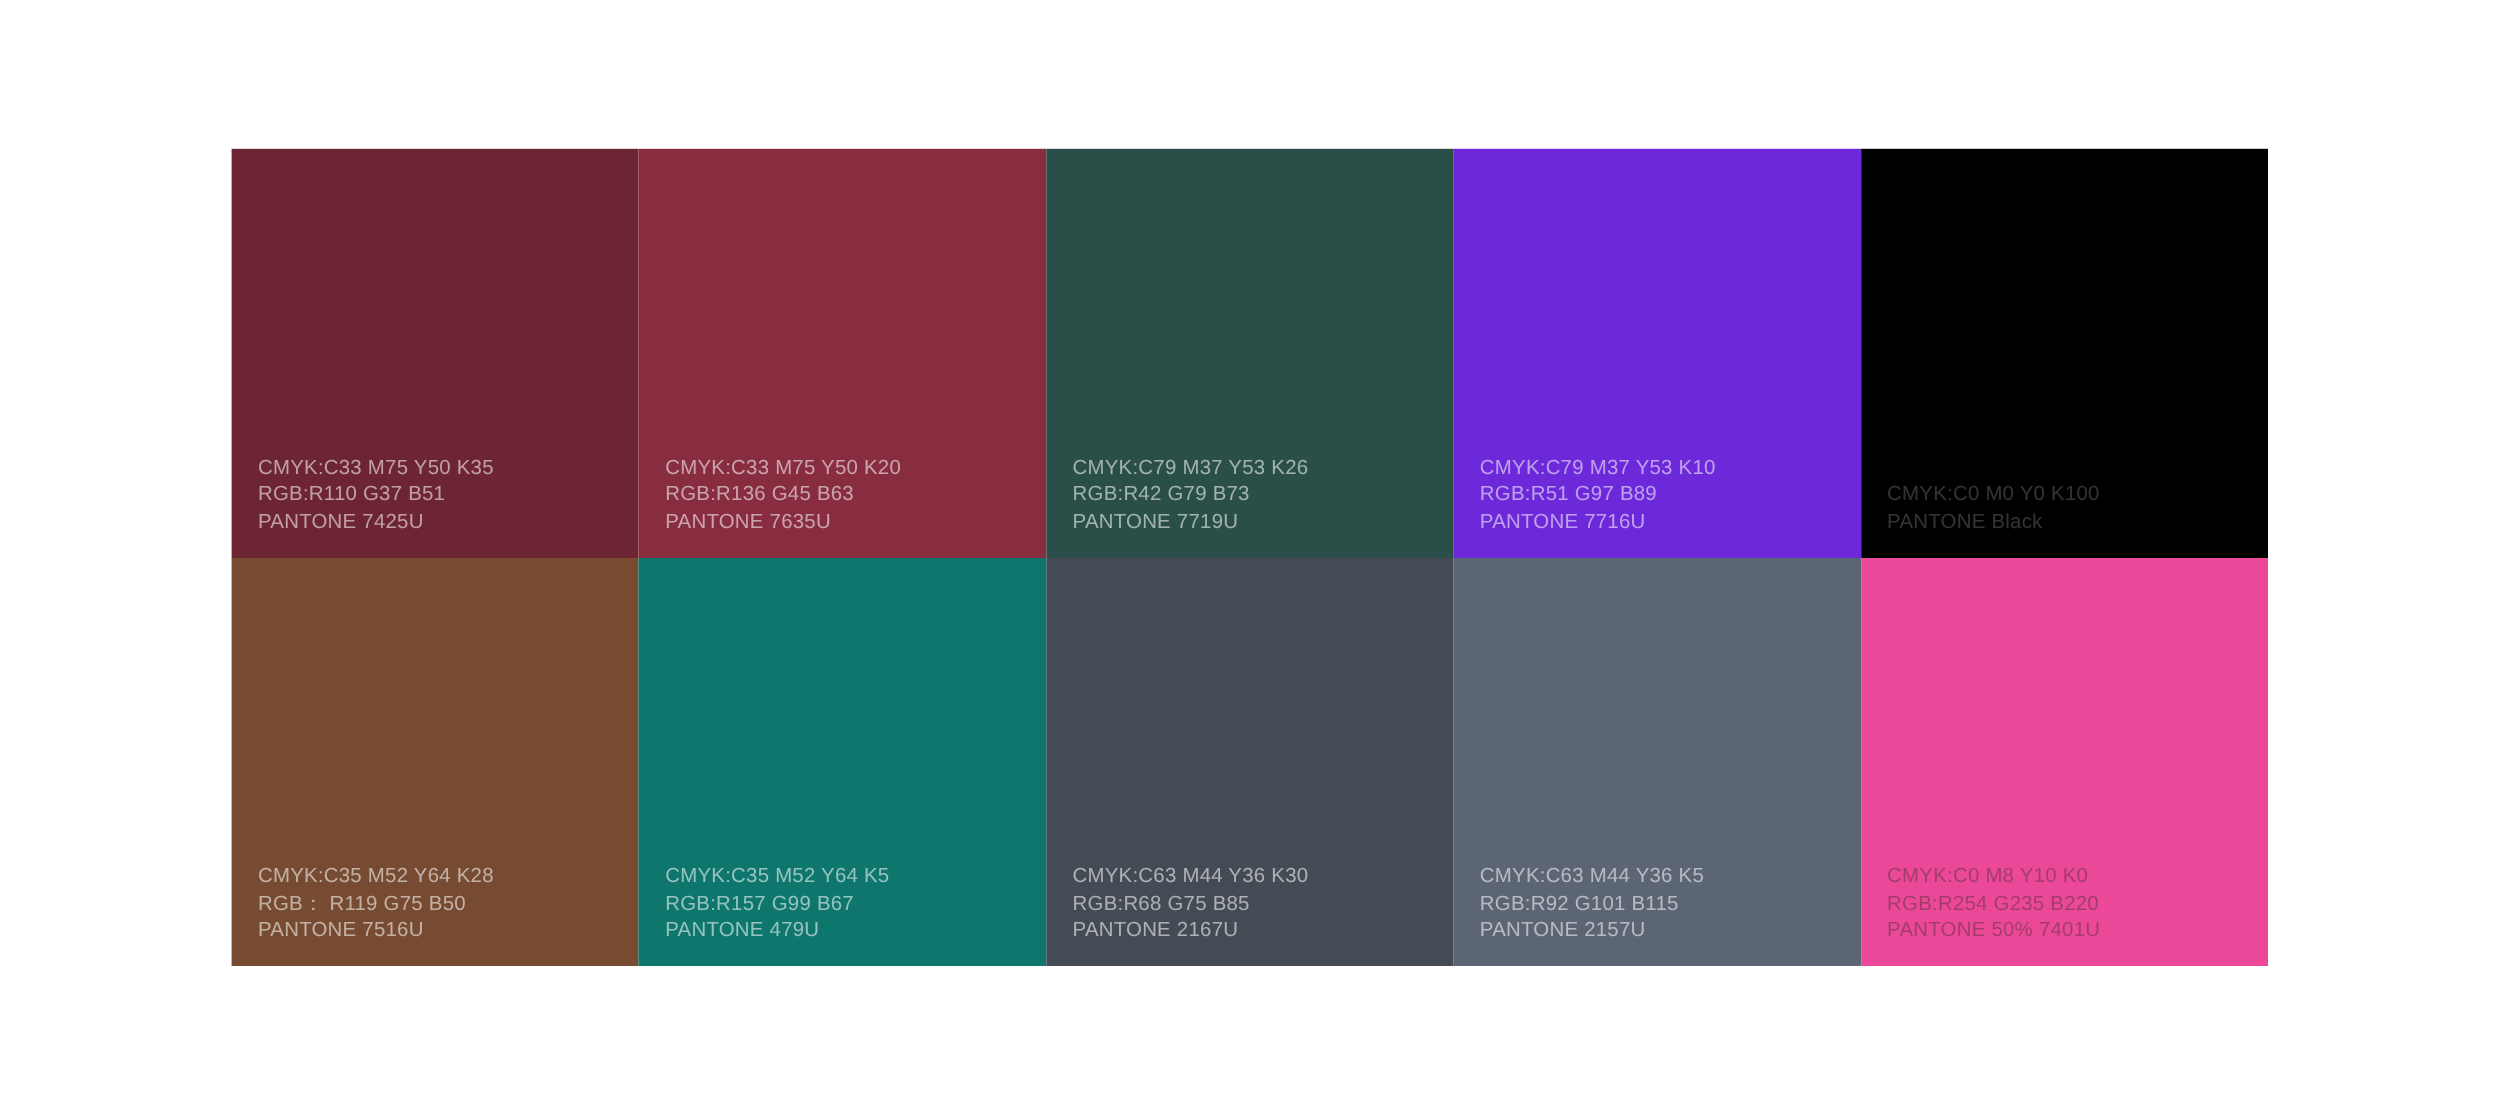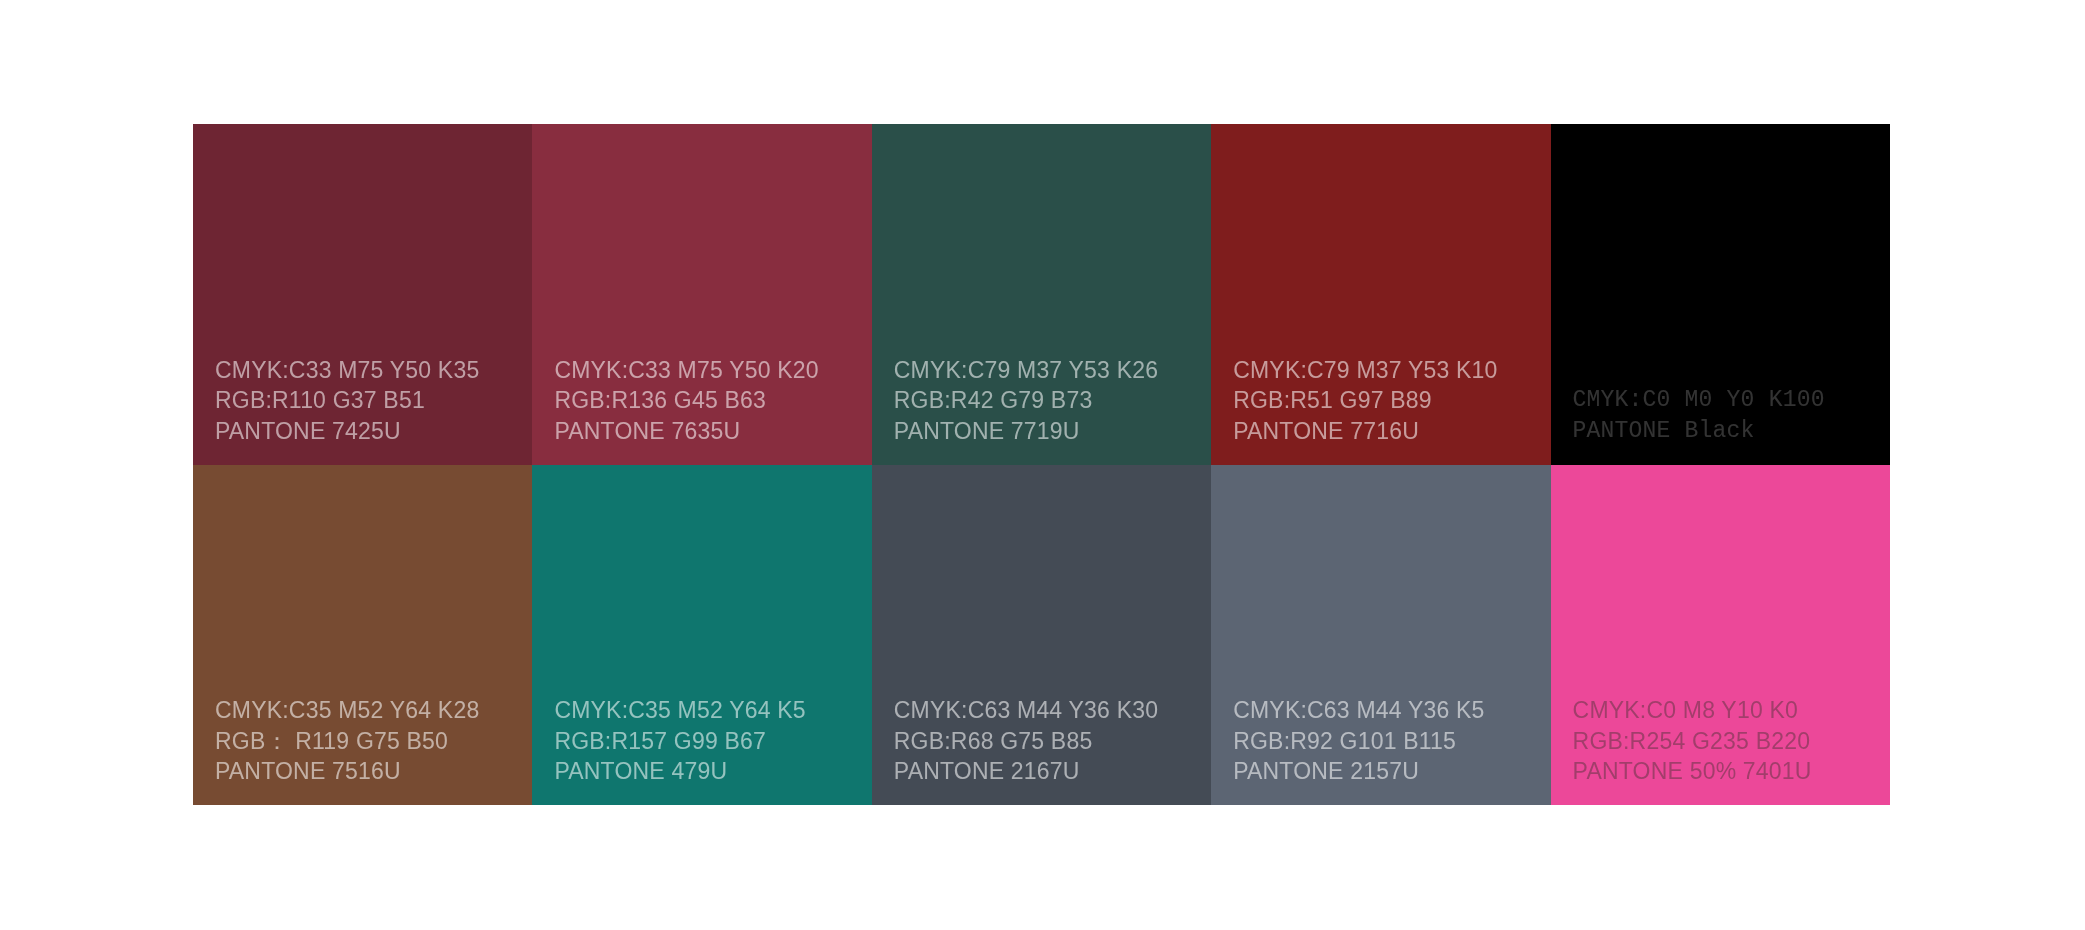--- a/index.html
+++ b/index.html
@@ -32,31 +32,31 @@
     position: absolute;
     left: 22px;
     right: 8px;
     bottom: 18px;
     line-height: 1.33;
     white-space: nowrap;
   }
 
   .swatch-line {
     display: block;
-    font-size: 23px;
+    font-size: 17px;
     letter-spacing: 0.2px;
     font-weight: 400;
   }
 
   
   .on-dark .swatch-line { color: rgba(255, 255, 255, 0.56); }
   
   .on-light .swatch-line { color: rgba(60, 48, 42, 0.42); }
   
-  .on-black .swatch-line { color: rgba(255, 255, 255, 0.20); font-family: Liberation Mono, monospace; }
+  .on-black .swatch-line { color: rgba(255, 255, 255, 0.20); }
 </style>
 </head>
 <body>
 
 <div id="palette-board">
     <div class="swatch on-dark" style="background: rgb(110, 37, 51);">
       <div class="swatch-info">
         <span class="swatch-line">CMYK:C33 M75 Y50 K35</span>
         <span class="swatch-line">RGB:R110 G37 B51</span>
         <span class="swatch-line">PANTONE 7425U</span>
@@ -69,21 +69,21 @@
         <span class="swatch-line">PANTONE 7635U</span>
       </div>
     </div>
     <div class="swatch on-dark" style="background: rgb(42, 79, 73);">
       <div class="swatch-info">
         <span class="swatch-line">CMYK:C79 M37 Y53 K26</span>
         <span class="swatch-line">RGB:R42 G79 B73</span>
         <span class="swatch-line">PANTONE 7719U</span>
       </div>
     </div>
-    <div class="swatch on-dark" style="background: #7f1d1d;">
+    <div class="swatch on-dark" style="background: #6d28d9;">
       <div class="swatch-info">
         <span class="swatch-line">CMYK:C79 M37 Y53 K10</span>
         <span class="swatch-line">RGB:R51 G97 B89</span>
         <span class="swatch-line">PANTONE 7716U</span>
       </div>
     </div>
     <div class="swatch on-black" style="background: rgb(0, 0, 0);">
       <div class="swatch-info">
         <span class="swatch-line">CMYK:C0 M0 Y0 K100</span>
         <span class="swatch-line">PANTONE Black</span>

